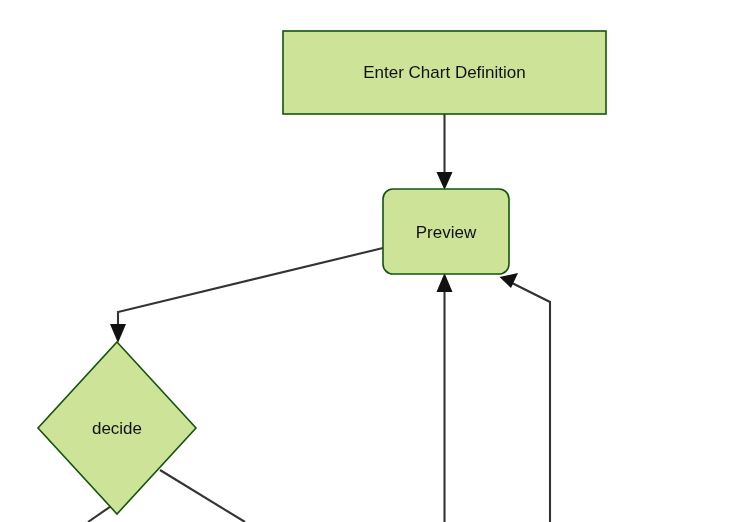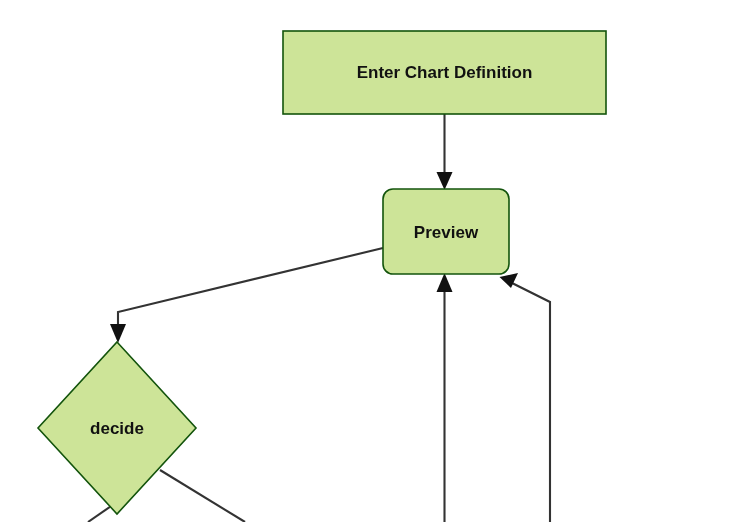--- a/index.html
+++ b/index.html
@@ -11,21 +11,20 @@
     width: 740px;
     height: 522px;
     overflow: hidden;
     font-family: "Liberation Sans", "DejaVu Sans", sans-serif;
   }
   #diagram-canvas {
     position: relative;
     width: 720px;
     height: 522px;
     background: #ffffff;
-    font-weight: bold;
   }
   #flow-svg {
     position: absolute;
     left: 0;
     top: 0;
     width: 740px;
     height: 522px;
   }
   .node-shape {
     fill: #cde498;

